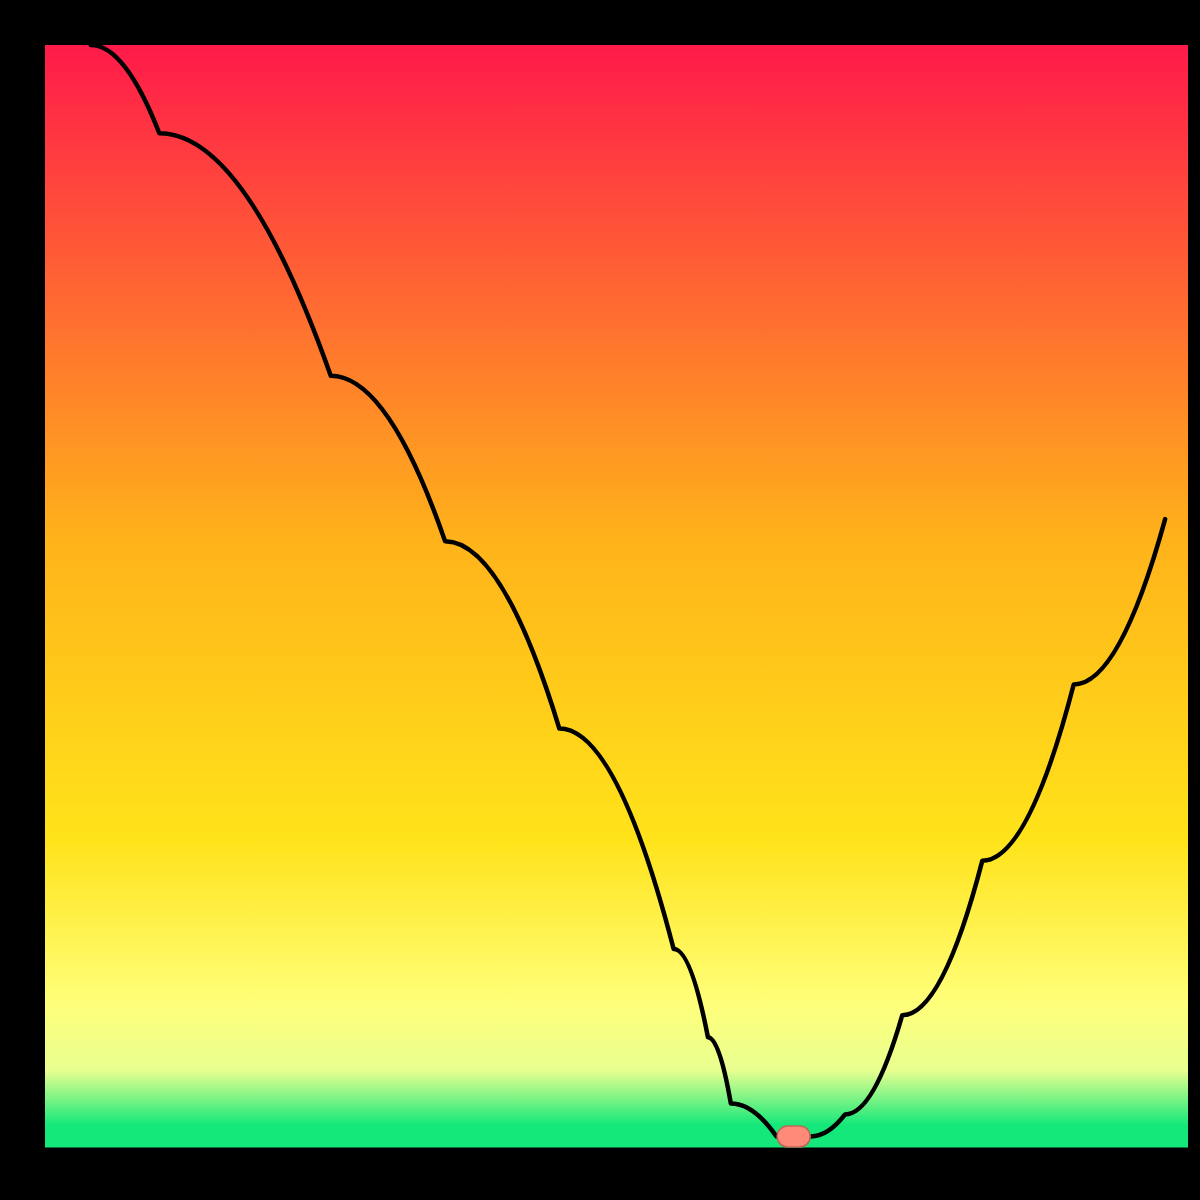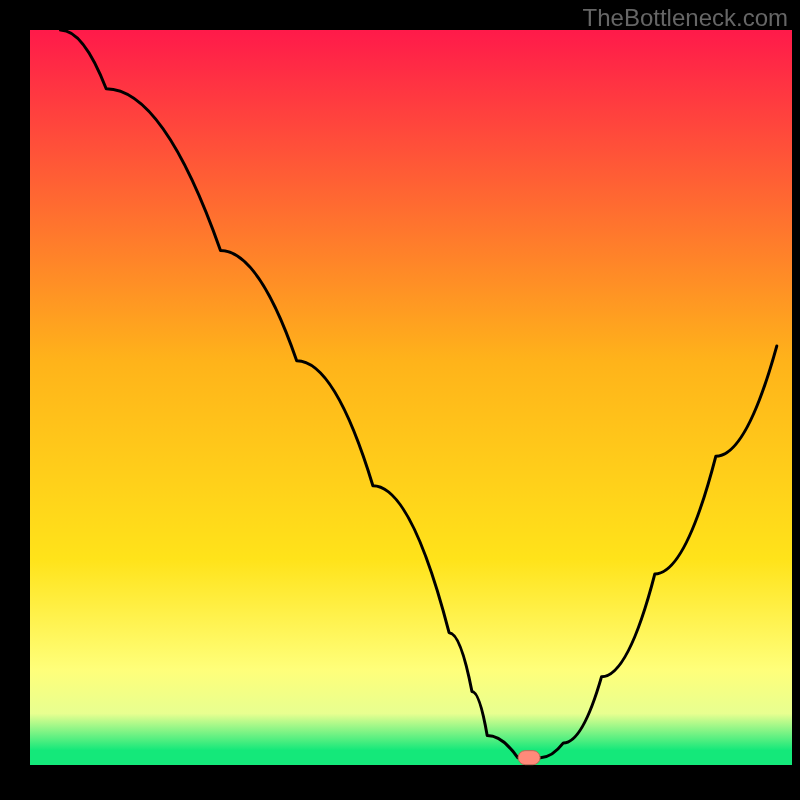--- a/index.html
+++ b/index.html
@@ -32,21 +32,20 @@
     top: 0;
     width: 800px;
     height: 800px;
     z-index: 1;
   }
 </style>
 </head>
 <body>
 
 <div class="canvas">
-  <div class="watermark">TheBottleneck.com</div>
   <svg class="plot" viewBox="0 0 800 800">
     <defs>
       <linearGradient id="bg" x1="0" y1="0" x2="0" y2="1">
         <stop id="g0" offset="0%" stop-color="#ff1a4a"></stop>
         <stop id="g1" offset="45%" stop-color="#ffb31a"></stop>
         <stop id="g2" offset="72%" stop-color="#ffe31a"></stop>
         <stop id="g3" offset="87%" stop-color="#ffff7a"></stop>
         <stop id="g4" offset="93%" stop-color="#e8ff90"></stop>
         <stop id="g5" offset="98%" stop-color="#14e87a"></stop>
         <stop id="g6" offset="100%" stop-color="#14e87a"></stop>

